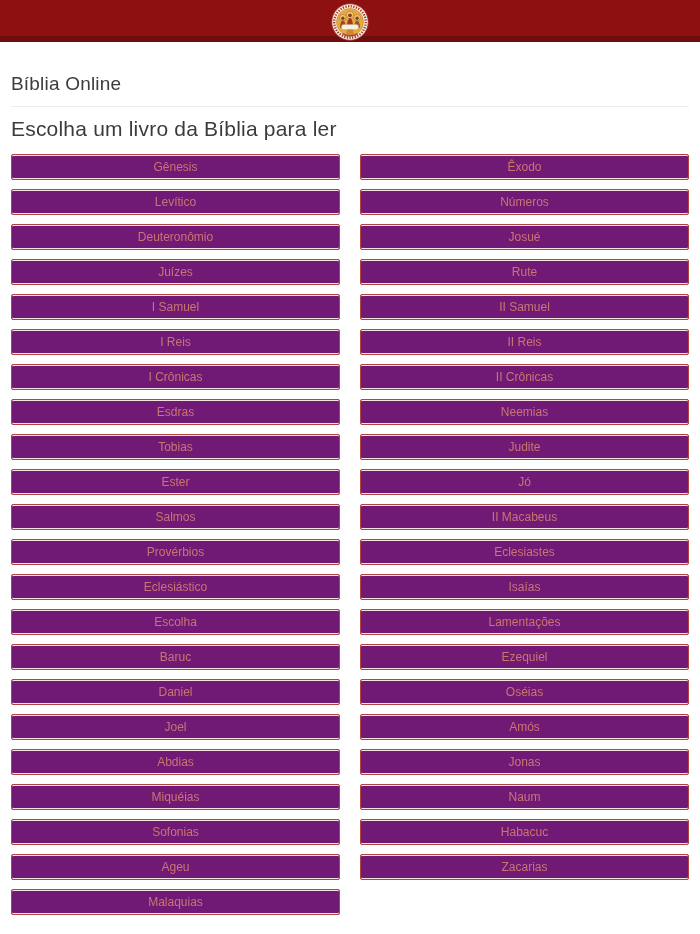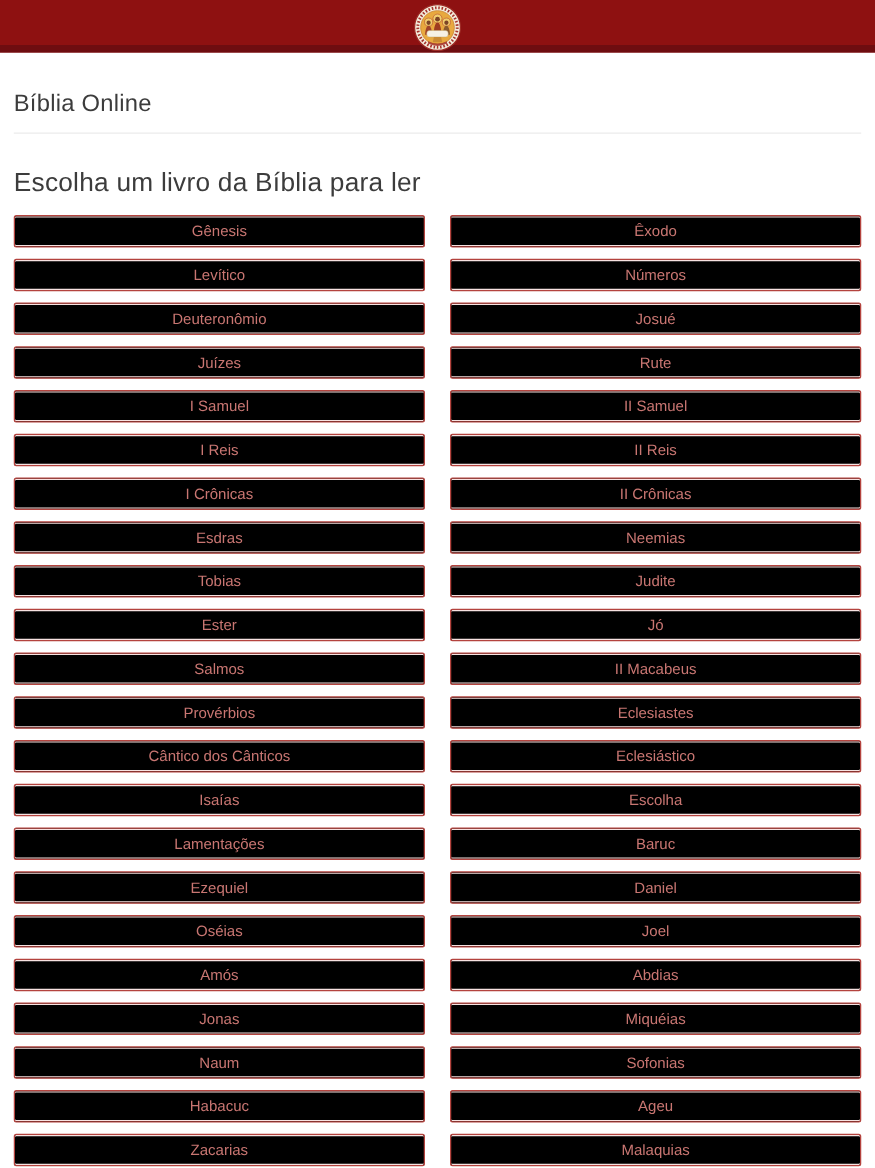--- a/index.html
+++ b/index.html
@@ -46,41 +46,41 @@
     font-weight: 400;
     color: #3c3c3c;
     letter-spacing: 0.2px;
   }
   .divider {
     border: none;
     border-top: 1px solid #ececec;
     margin-top: 11px;
   }
   .section-heading {
-    margin-top: 28px;
+    margin-top: 10px;
     font-size: 21px;
     font-weight: 400;
     color: #3c3c3c;
     letter-spacing: 0.2px;
   }
 
   
   .books-grid {
     margin-top: 13px;
     display: grid;
     grid-template-columns: 1fr 1fr;
     column-gap: 20px;
     row-gap: 9px;
   }
   .book-btn {
     display: flex;
     align-items: center;
     justify-content: center;
     height: 26px;
-    background: #000000;
+    background: #701a75;
     border: 1px solid #b4433e;
     border-radius: 2px;
     box-shadow: inset 0 1px 0 #f7e3e2, inset 0 -1px 0 #f7e3e2;
     color: #c97672;
     font-size: 12px;
     font-weight: 300;
     text-decoration: none;
     cursor: pointer;
     white-space: nowrap;
   }
@@ -144,21 +144,20 @@
       <a class="book-btn" href="#">Esdras</a>
       <a class="book-btn" href="#">Neemias</a>
       <a class="book-btn" href="#">Tobias</a>
       <a class="book-btn" href="#">Judite</a>
       <a class="book-btn" href="#">Ester</a>
       <a class="book-btn" href="#">Jó</a>
       <a class="book-btn" href="#">Salmos</a>
       <a class="book-btn" href="#">II Macabeus</a>
       <a class="book-btn" href="#">Provérbios</a>
       <a class="book-btn" href="#">Eclesiastes</a>
-      <a class="book-btn" href="#">Cântico dos Cânticos</a>
       <a class="book-btn" href="#">Eclesiástico</a>
       <a class="book-btn" href="#">Isaías</a>
       <a class="book-btn" href="#">Escolha</a>
       <a class="book-btn" href="#">Lamentações</a>
       <a class="book-btn" href="#">Baruc</a>
       <a class="book-btn" href="#">Ezequiel</a>
       <a class="book-btn" href="#">Daniel</a>
       <a class="book-btn" href="#">Oséias</a>
       <a class="book-btn" href="#">Joel</a>
       <a class="book-btn" href="#">Amós</a>

